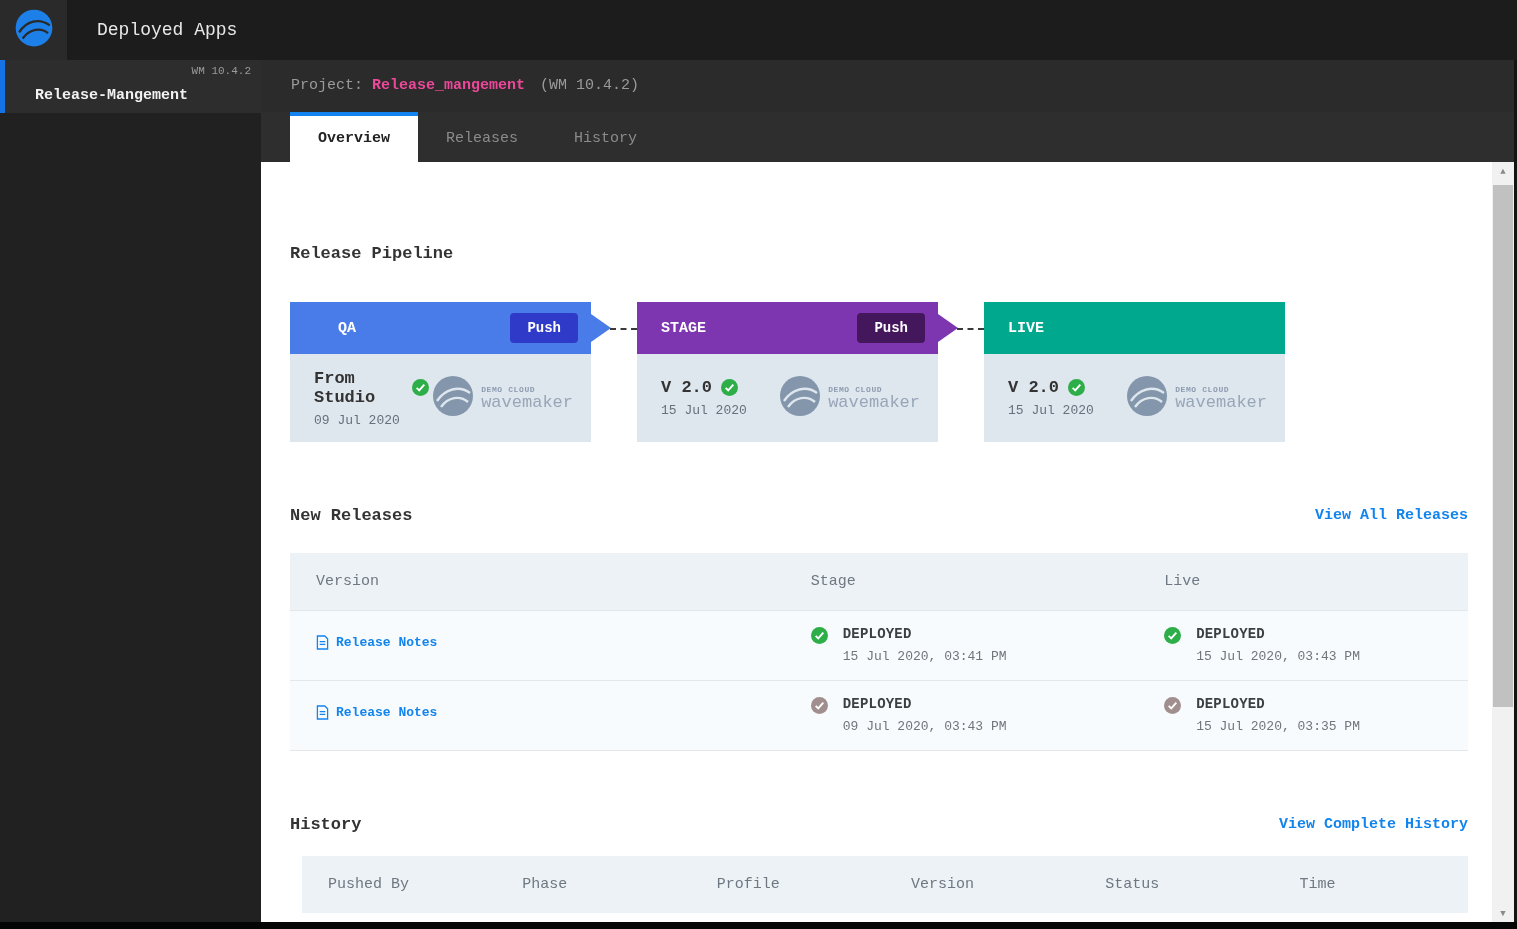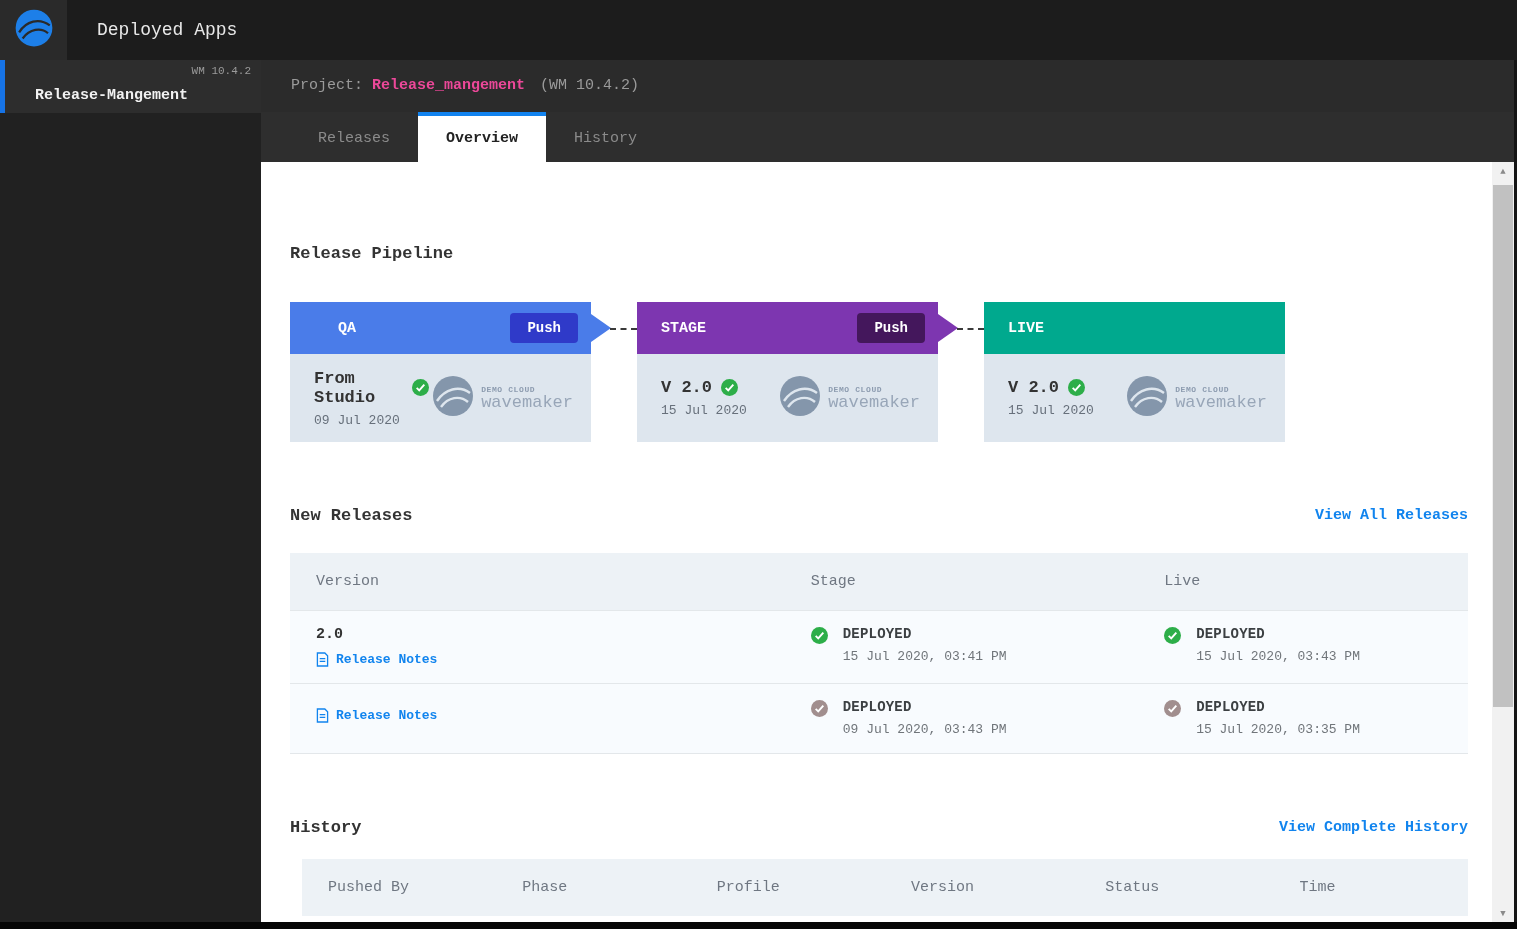--- a/index.html
+++ b/index.html
@@ -135,22 +135,22 @@
     </div>
 
     <div class="right-col">
       <div class="project-header">
         <span class="ph-prefix">Project:</span>
         <span class="ph-name">Release_mangement</span>
         <span class="ph-version">(WM 10.4.2)</span>
       </div>
 
       <div class="tabbar">
+        <div class="tab active">Overview</div>
         <div class="tab">Releases</div>
-        <div class="tab active">Overview</div>
         <div class="tab">History</div>
       </div>
 
       <div class="content">
         <div class="content-inner">
 
           <div class="section-heading pipeline-heading">Release Pipeline</div>
 
           <div class="cards">
 
@@ -267,21 +267,20 @@
 
           <div class="nr-table">
             <div class="t-head">
               <div class="col-version">Version</div>
               <div class="col-stage">Stage</div>
               <div class="col-live">Live</div>
             </div>
 
             <div class="t-row">
               <div class="col-version">
-                <div class="v-num">2.0</div>
                 <a class="notes-link">
                   <span class="doc-icon">
                     <svg viewBox="0 0 14 16" width="13" height="15">
                       <path d="M1.5 1 h8 l3 3 v11 h-11 z" fill="none" stroke="#1184ee" stroke-width="1.4"></path>
                       <path d="M4 7 h6 M4 10 h6" stroke="#1184ee" stroke-width="1.2"></path>
                     </svg>
                   </span>
                   <span>Release Notes</span>
                 </a>
               </div>

